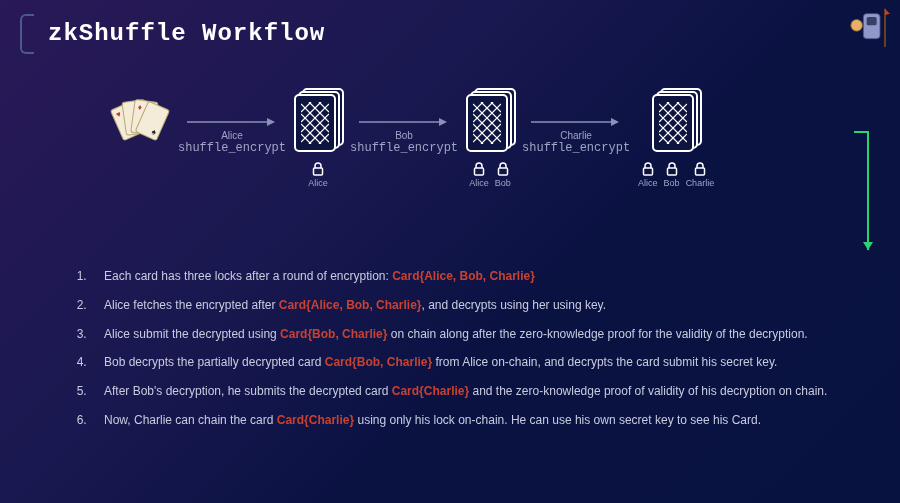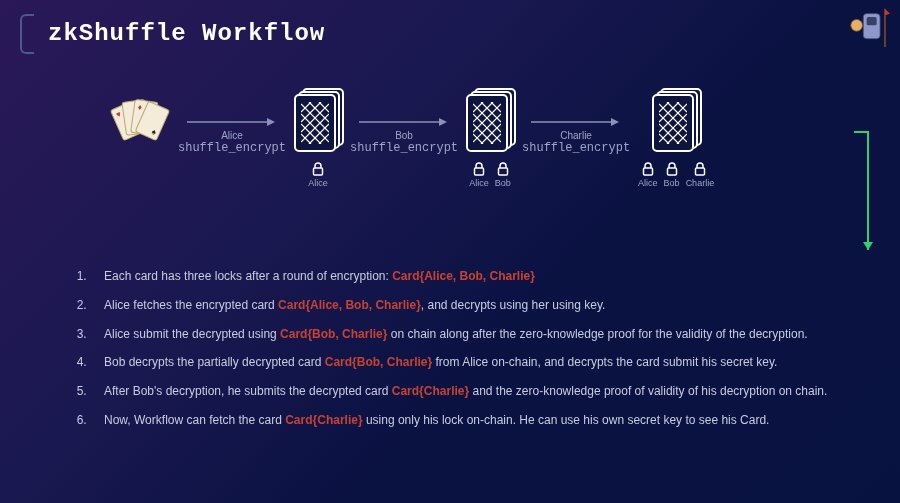--- a/index.html
+++ b/index.html
@@ -378,18 +378,18 @@
 
 <div class="down-arrow">
   <svg viewBox="0 0 16 130">
     <path d="M0 2 H14 V120" fill="none" stroke="#2dd36f" stroke-width="2"></path>
     <polygon points="14,120 9,112 19,112" fill="#2dd36f"></polygon>
   </svg>
 </div>
 
 <ol class="steps">
   <li><span>Each card has three locks after a round of encryption: </span><span class="hl">Card{Alice, Bob, Charlie}</span><span></span></li>
-  <li><span>Alice fetches the encrypted card </span><span class="hl">Card{Alice, Bob, Charlie}</span><span>, and decrypts using her using key.</span></li>
+  <li><span>Alice fetches the encrypted after </span><span class="hl">Card{Alice, Bob, Charlie}</span><span>, and decrypts using her using key.</span></li>
   <li><span>Alice submit the decrypted using </span><span class="hl">Card{Bob, Charlie}</span><span>  on chain along after the zero-knowledge proof for the validity of the decryption.</span></li>
   <li><span>Bob decrypts the partially decrypted card </span><span class="hl">Card{Bob, Charlie}</span><span> from Alice on-chain, and decrypts the card submit his secret key.</span></li>
   <li><span>After Bob's decryption, he submits the decrypted card </span><span class="hl">Card{Charlie}</span><span> and the zero-knowledge proof of validity of his decryption on chain.</span></li>
-  <li><span>Now, Workflow can fetch the card </span><span class="hl">Card{Charlie}</span><span>  using only his lock on-chain. He can use his own secret key to see his Card.</span></li>
+  <li><span>Now, Charlie can chain the card </span><span class="hl">Card{Charlie}</span><span>  using only his lock on-chain. He can use his own secret key to see his Card.</span></li>
 </ol>
 
 </body></html>

